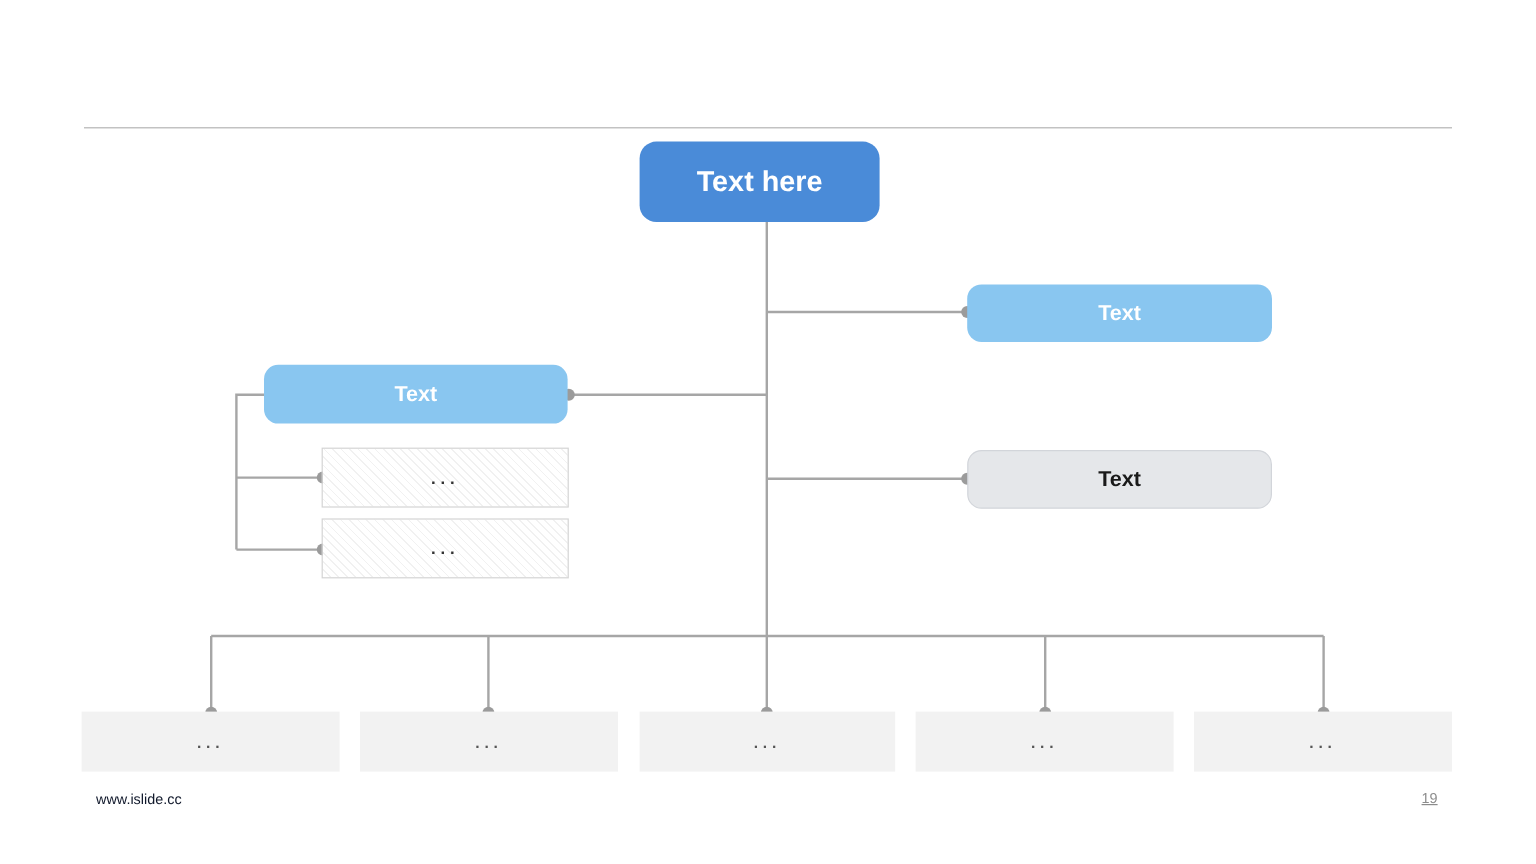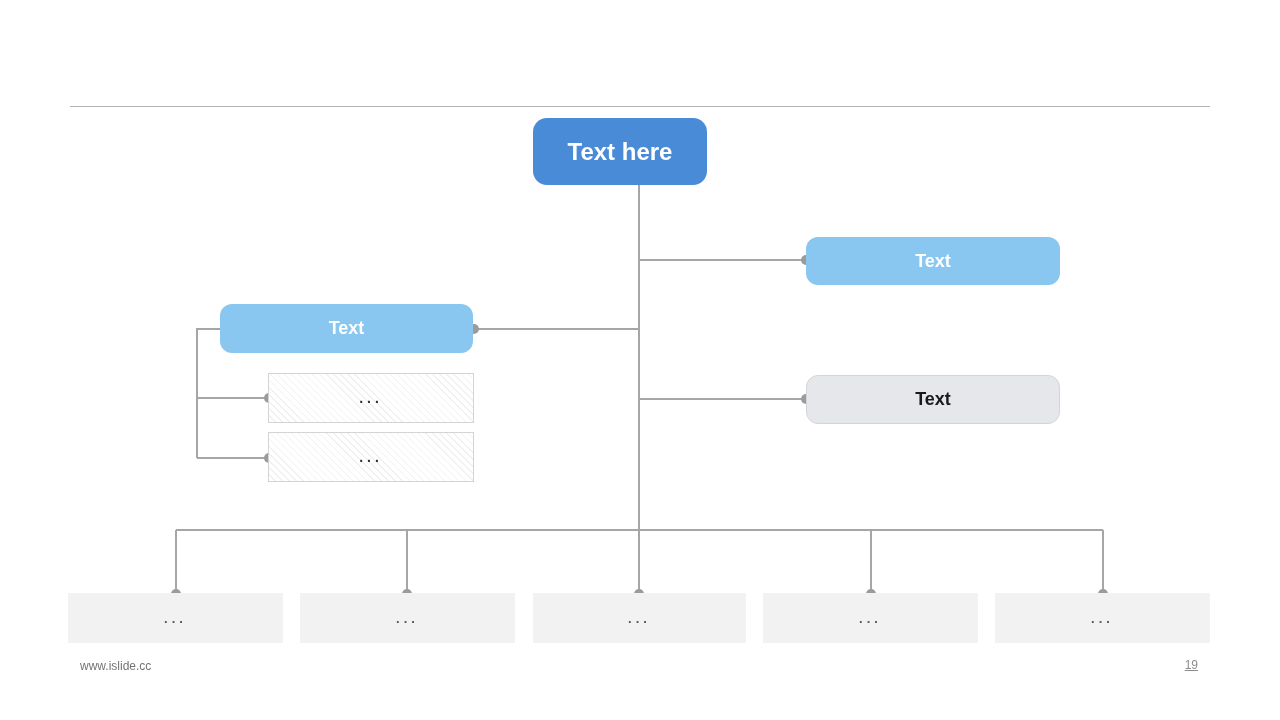--- a/index.html
+++ b/index.html
@@ -35,21 +35,21 @@
   .node {
     position: absolute;
     display: flex;
     align-items: center;
     justify-content: center;
     box-sizing: border-box;
     font-weight: bold;
   }
   .node-root {
     left: 533px; top: 118px;
-    width: 174px; height: 67px;
+    width: 200px; height: 67px;
     background: #4a8bd8;
     border-radius: 14px;
     color: #ffffff;
     font-size: 24px;
     font-weight: bold;
   }
   .node-lightblue {
     background: #89c6f0;
     border-radius: 12px;
     color: #ffffff;
@@ -87,21 +87,21 @@
   }
   .bn1 { left: 68px;  width: 215px; }
   .bn2 { left: 300px; width: 215px; }
   .bn3 { left: 533px; width: 213px; }
   .bn4 { left: 763px; width: 215px; }
   .bn5 { left: 995px; width: 215px; }
   .footer-site {
     position: absolute;
     left: 80px; top: 659px;
     font-size: 12px;
-    color: #737373;
+    color: #0f172a;
   }
   .footer-page {
     position: absolute;
     right: 82px; top: 658px;
     font-size: 12px;
     color: #8c8c8c;
     text-decoration: underline;
   }
 </style>
 </head>

